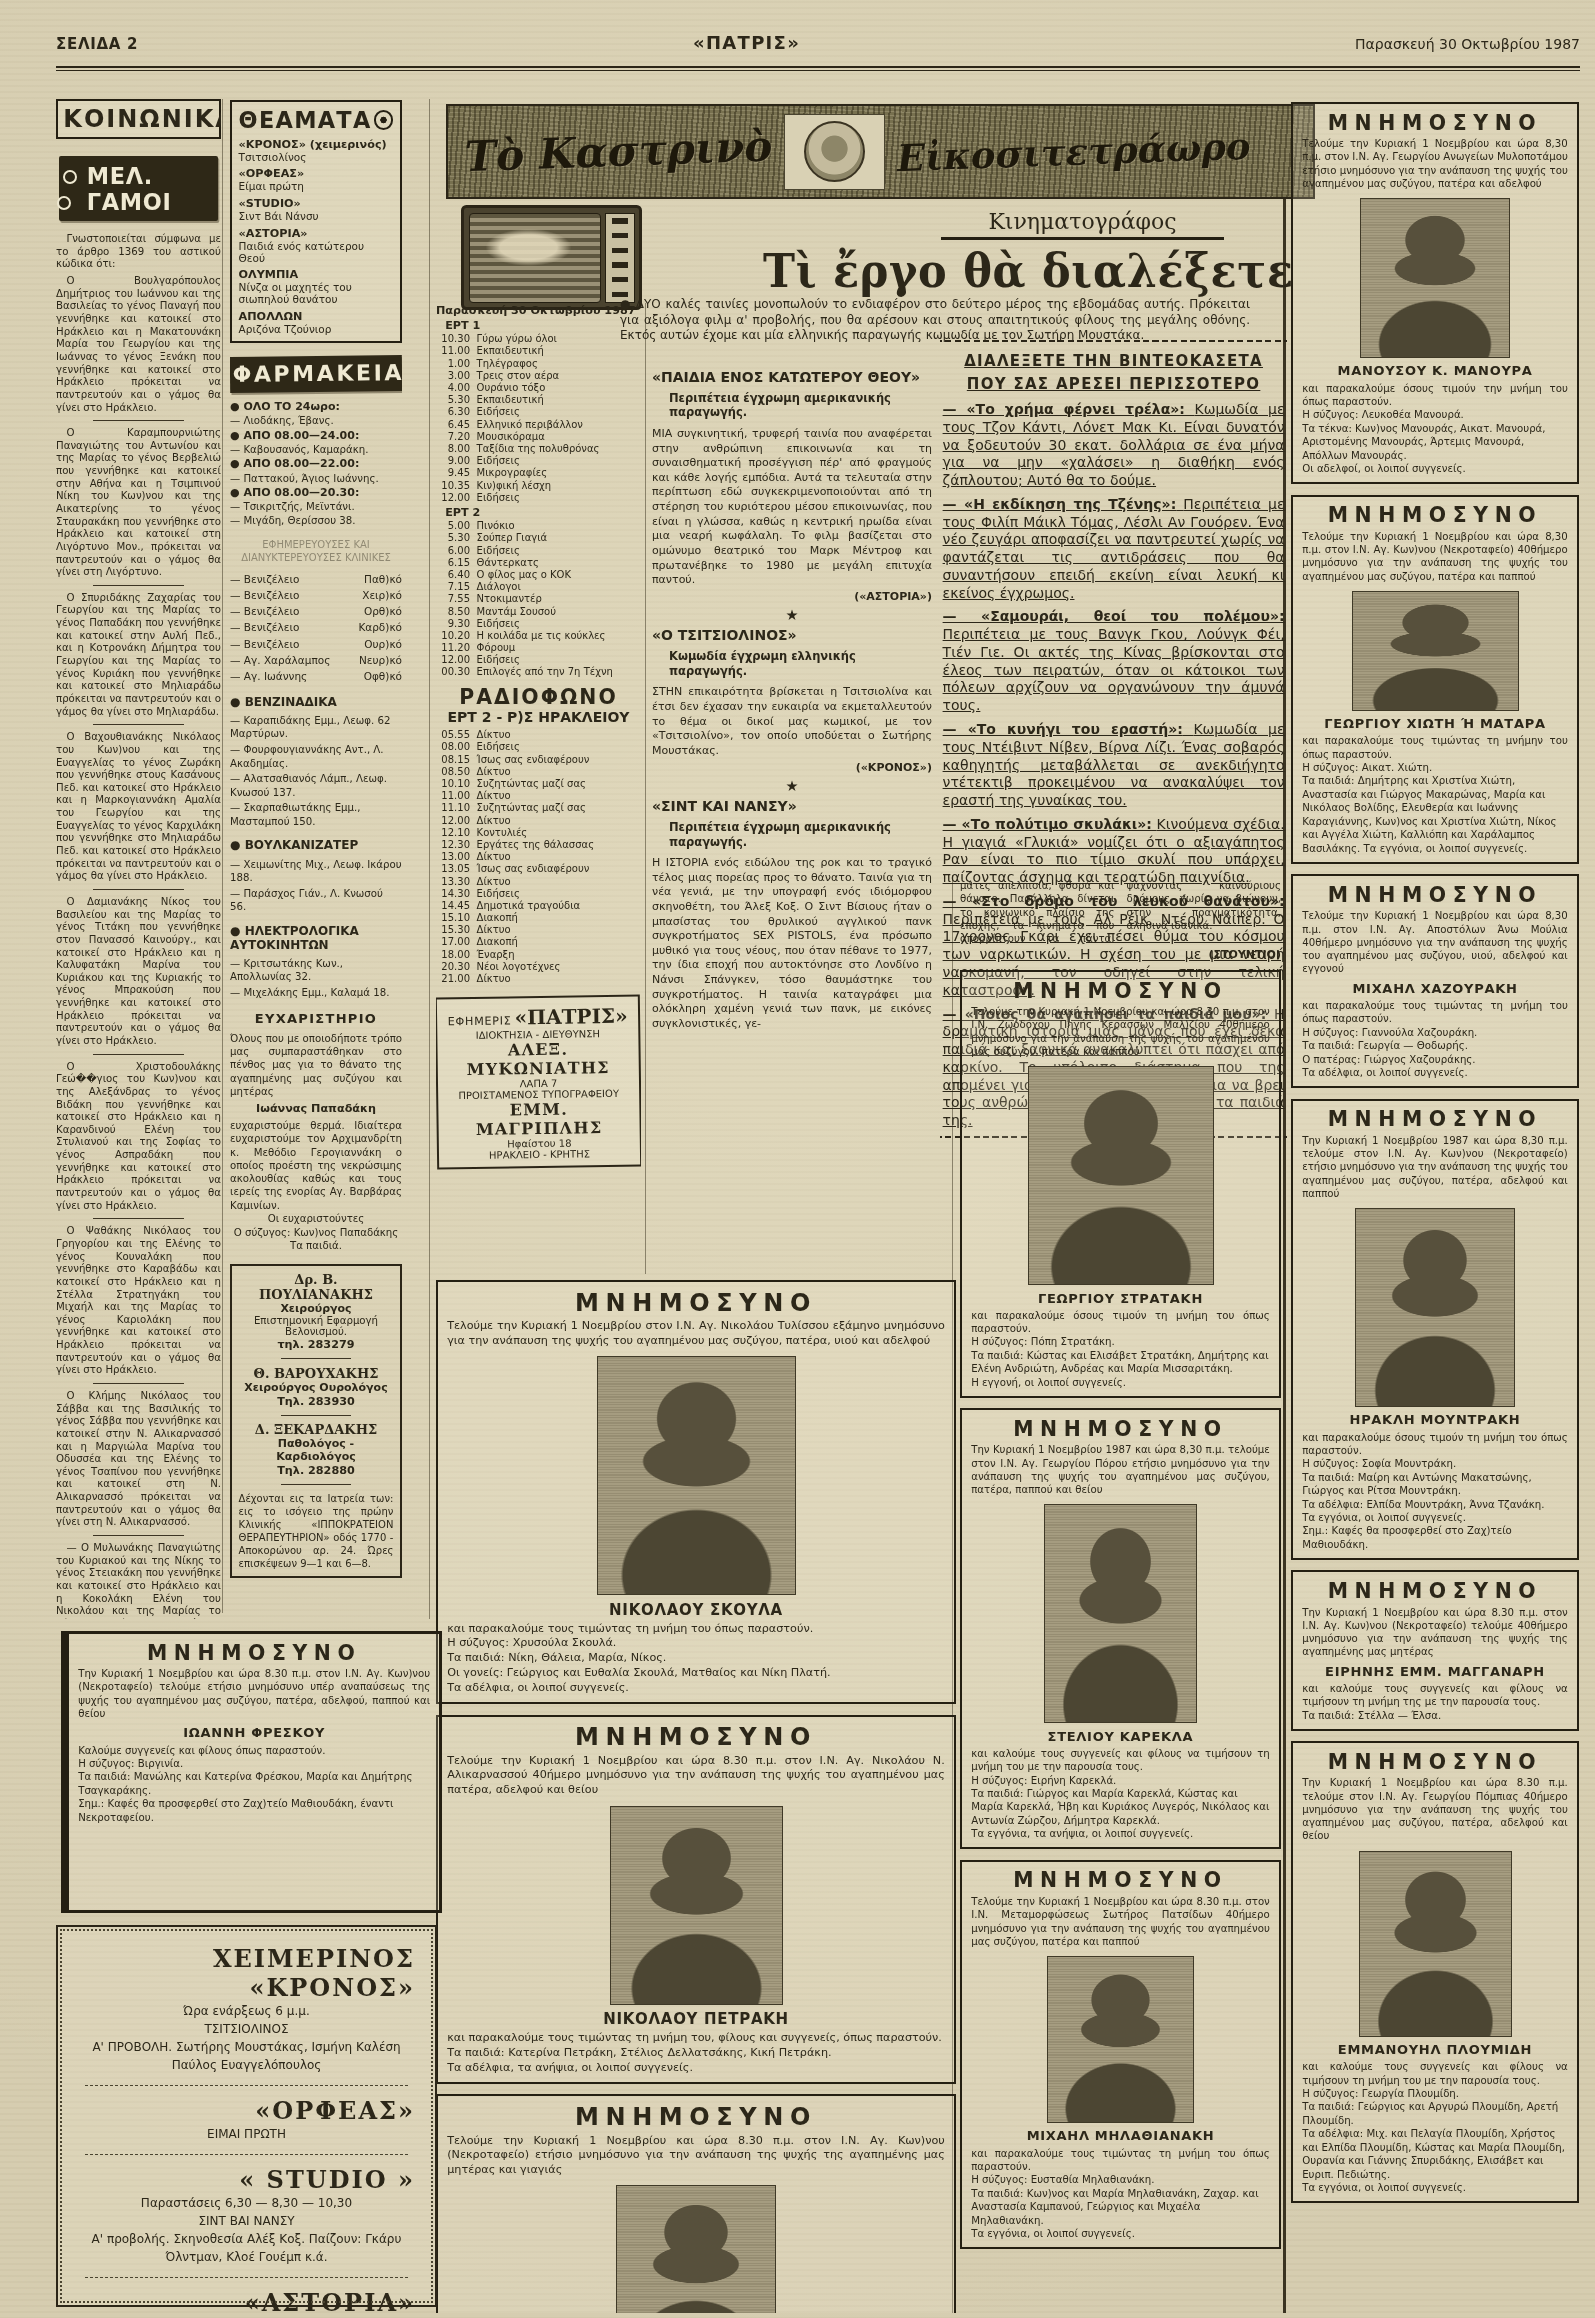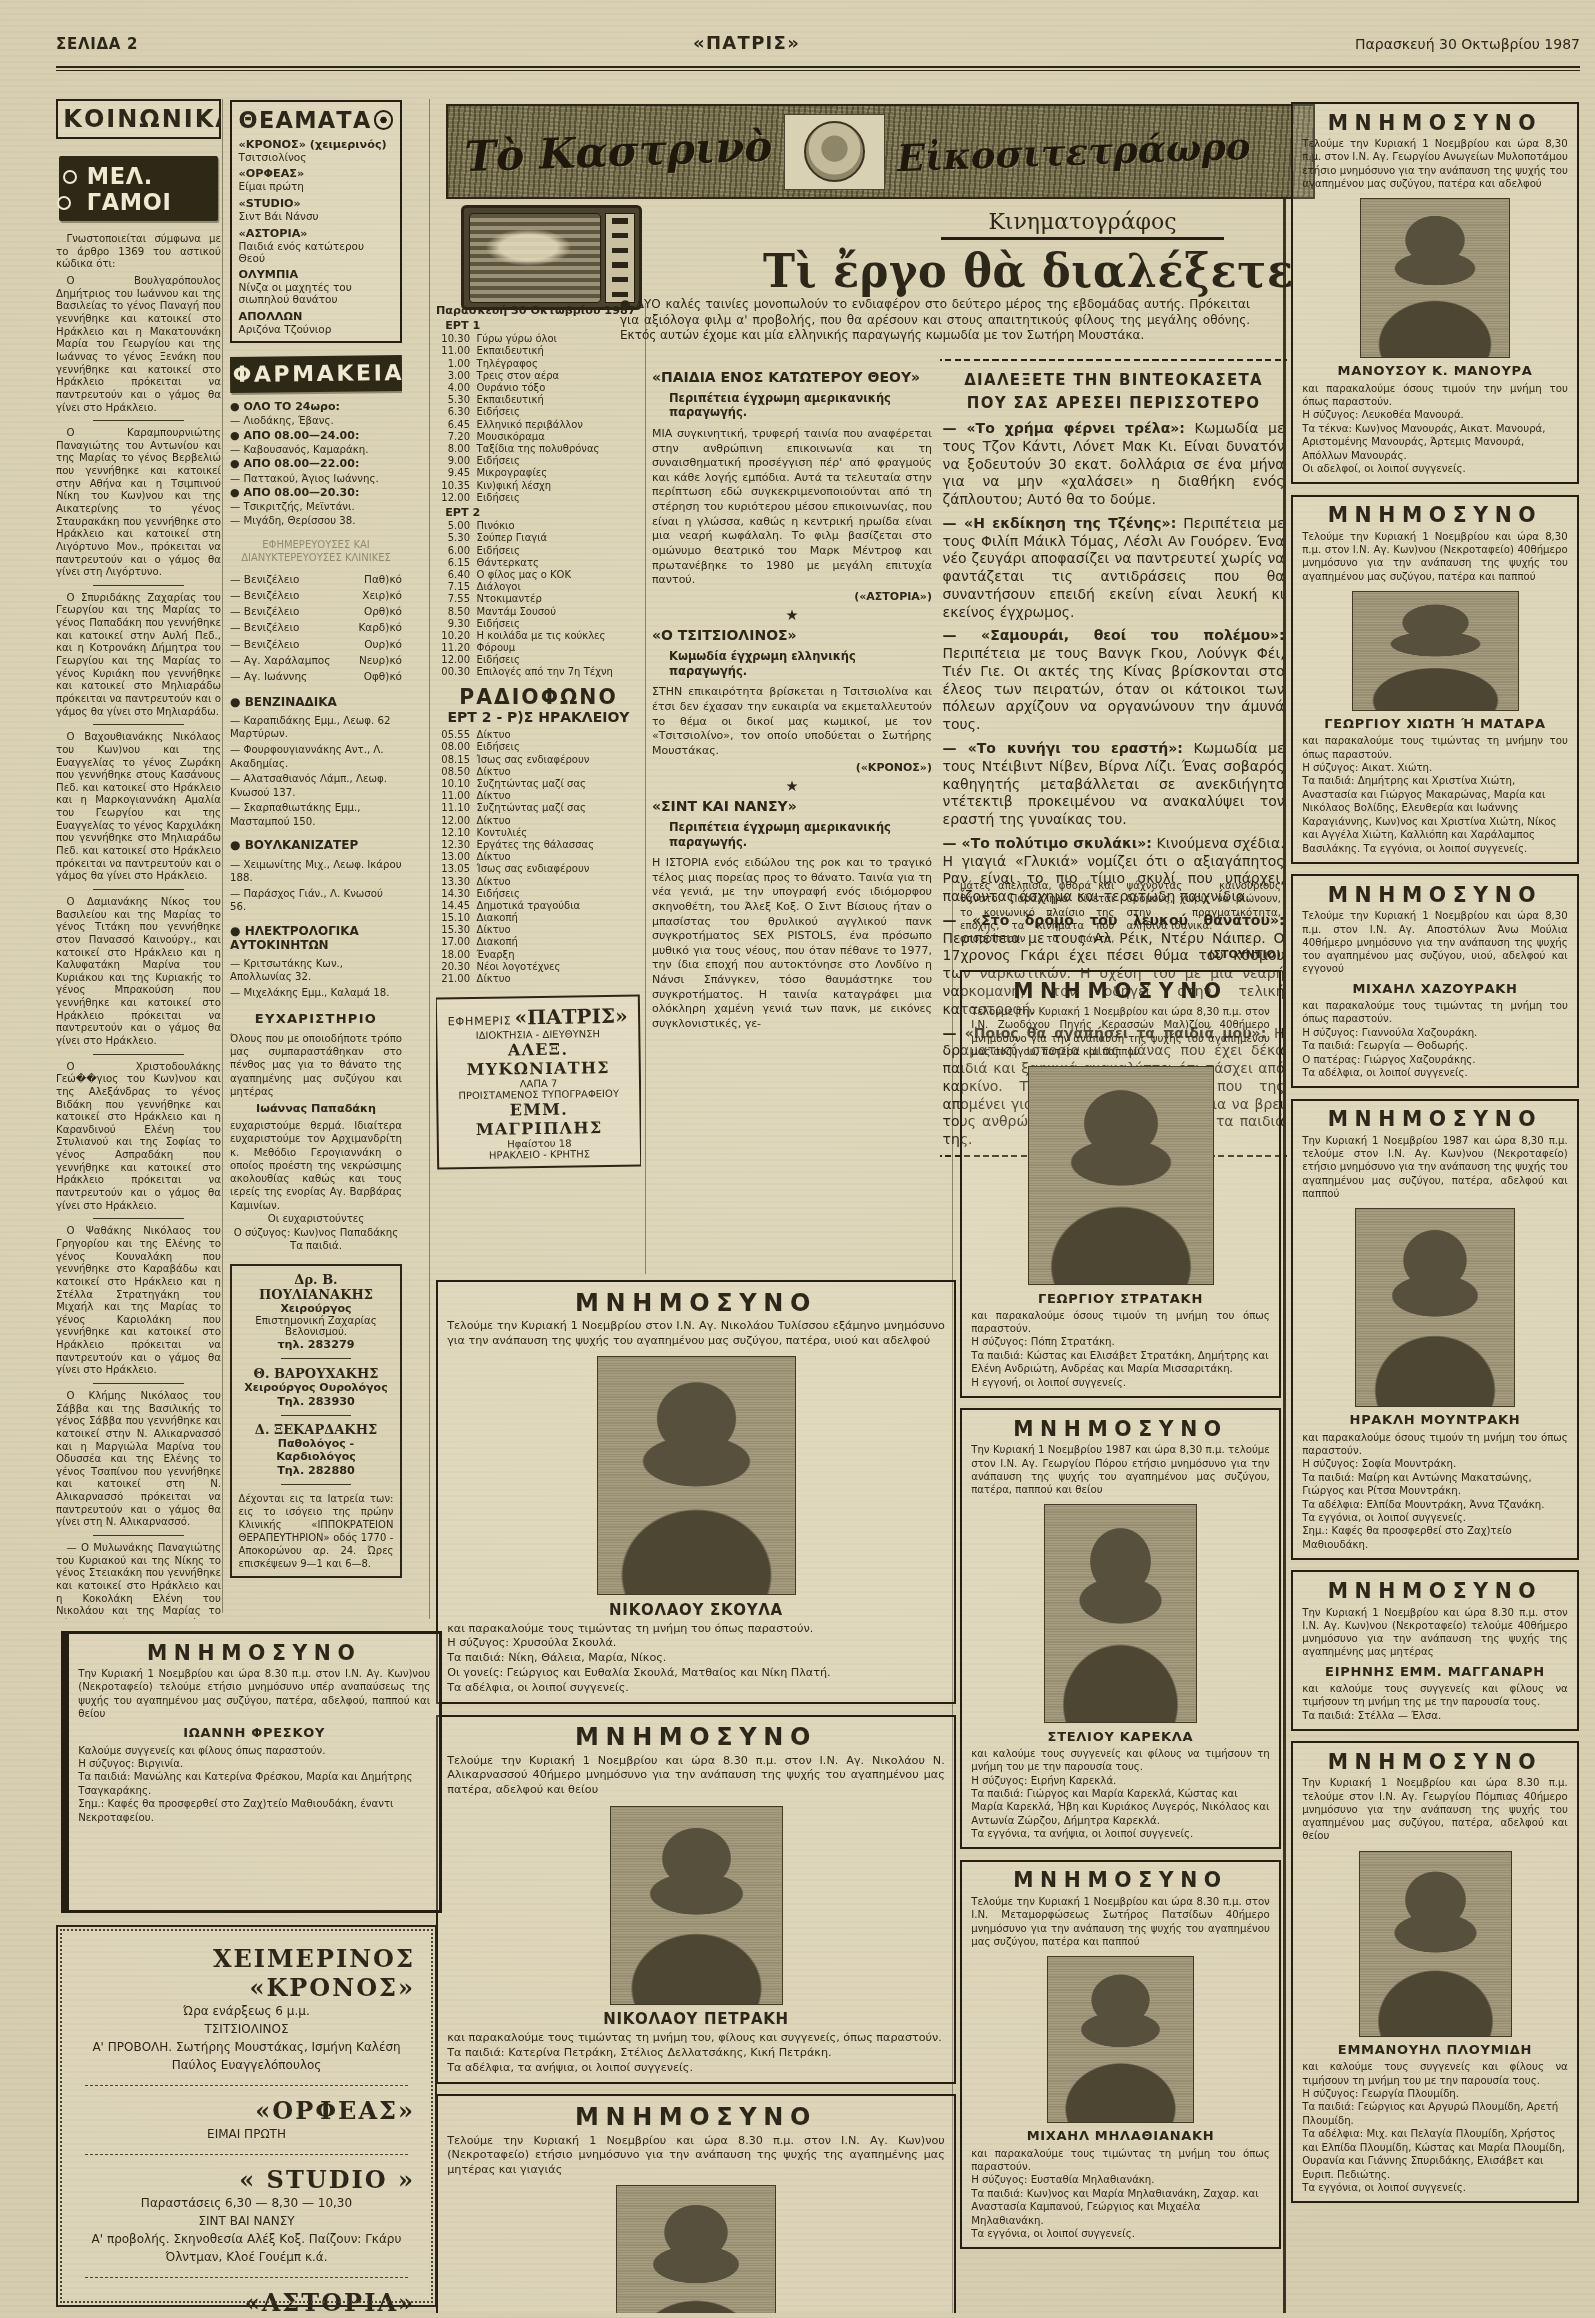--- a/index.html
+++ b/index.html
@@ -360,21 +360,21 @@
     <div class="efx-sign">Οι ευχαριστούντες</div>
     <div class="efx-sign">Ο σύζυγος: Κων)νος Παπαδάκης</div>
     <div class="efx-sign">Τα παιδιά.</div>
 
     <div class="docbox">
       <div>
 
           <div>
             <div class="doc-name">Δρ. Β. ΠΟΥΛΙΑΝΑΚΗΣ</div>
             <div class="doc-spec">Χειρούργος</div>
-            <div class="doc-extra">Επιστημονική Ζαχαρίας Βελονισμού.</div>
+            <div class="doc-extra">Επιστημονική Εφαρμογή Βελονισμού.</div>
             <div class="doc-tel">τηλ. 283279</div>
             <div class="doc-sep"></div>
           </div>
 
           <div>
             <div class="doc-name">Θ. ΒΑΡΟΥΧΑΚΗΣ</div>
             <div class="doc-spec">Χειρούργος Ουρολόγος</div>
             <div class="doc-extra"></div>
             <div class="doc-tel">Τηλ. 283930</div>
             <div class="doc-sep"></div>
@@ -692,21 +692,21 @@
     <div class="rev-t">«Ο ΤΣΙΤΣΙΟΛΙΝΟΣ»</div>
     <div class="rev-s">Κωμωδία έγχρωμη ελληνικής παραγωγής.</div>
     <div class="rev-b jtext">ΣΤΗΝ επικαιρότητα βρίσκεται η Τσιτσιολίνα και έτσι δεν έχασαν την ευκαιρία να εκμεταλλευτούν το θέμα οι δικοί μας κωμικοί, με τον «Τσιτσιολίνο», τον οποίο υποδύεται ο Σωτήρης Μουστάκας.</div>
     <div class="rev-c">(«ΚΡΟΝΟΣ»)</div>
     <div class="star">★</div>
     <div class="rev-t">«ΣΙΝΤ ΚΑΙ ΝΑΝΣΥ»</div>
     <div class="rev-s">Περιπέτεια έγχρωμη αμερικανικής παραγωγής.</div>
     <div class="rev-b jtext">Η ΙΣΤΟΡΙΑ ενός ειδώλου της ροκ και το τραγικό τέλος μιας πορείας προς το θάνατο. Ταινία για τη νέα γενιά, με την υπογραφή ενός ιδιόμορφου σκηνοθέτη, του Άλεξ Κοξ. Ο Σιντ Βίσιους ήταν ο μπασίστας του θρυλικού αγγλικού πανκ συγκροτήματος SEX PISTOLS, ένα πρόσωπο μυθικό για τους νέους, που όταν πέθανε το 1977, την ίδια εποχή που αυτοκτόνησε στο Λονδίνο η Νάνσι Σπάνγκεν, τόσο θαυμάστηκε του συγκροτήματος. Η ταινία καταγράφει μια ολόκληρη χαμένη γενιά των πανκ, με εικόνες συγκλονιστικές, γε-</div>
   </div>
 
-  <div class="abs wavy" style="left:940px;top:359px;width:342px;min-height:508px;padding:8px 2.6px 6.6px;">
+  <div class="abs wavy" style="left:940px;top:340px;width:342px;min-height:508px;padding:8px 2.6px 6.6px;text-decoration:underline;">
     <div class="vid-t">ΔΙΑΛΕΞΕΤΕ ΤΗΝ ΒΙΝΤΕΟΚΑΣΕΤΑ</div>
     <div class="vid-t">ΠΟΥ ΣΑΣ ΑΡΕΣΕΙ ΠΕΡΙΣΣΟΤΕΡΟ</div>
     <div>
 
         <div class="vid-e jtext">
           <span class="b">— «Το χρήμα φέρνει τρέλα»:</span>
           <span>Κωμωδία με τους Τζον Κάντι, Λόνετ Μακ Κι. Είναι δυνατόν να ξοδευτούν 30 εκατ. δολλάρια σε ένα μήνα για να μην «χαλάσει» η διαθήκη ενός ζάπλουτου; Αυτό θα το δούμε.</span>
         </div>
 
         <div class="vid-e jtext">

